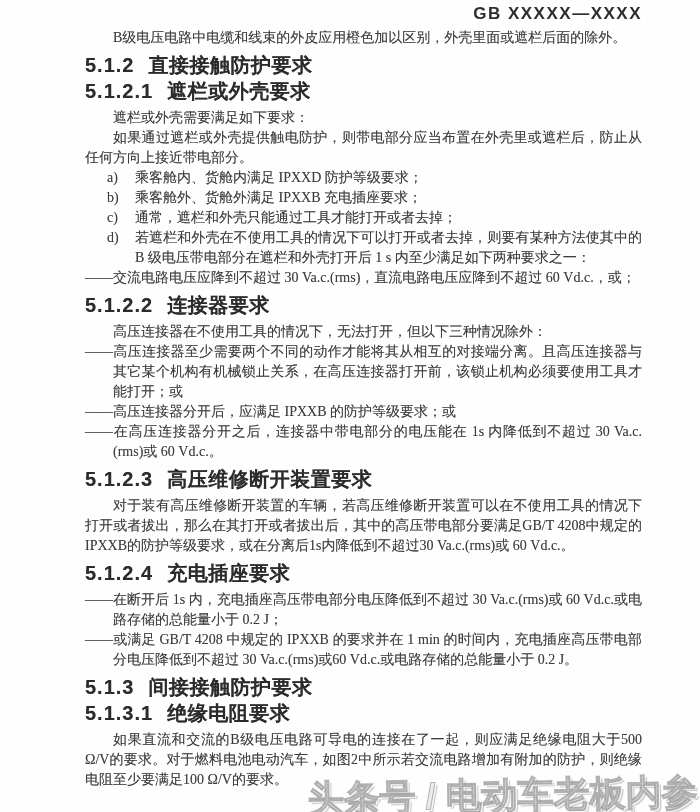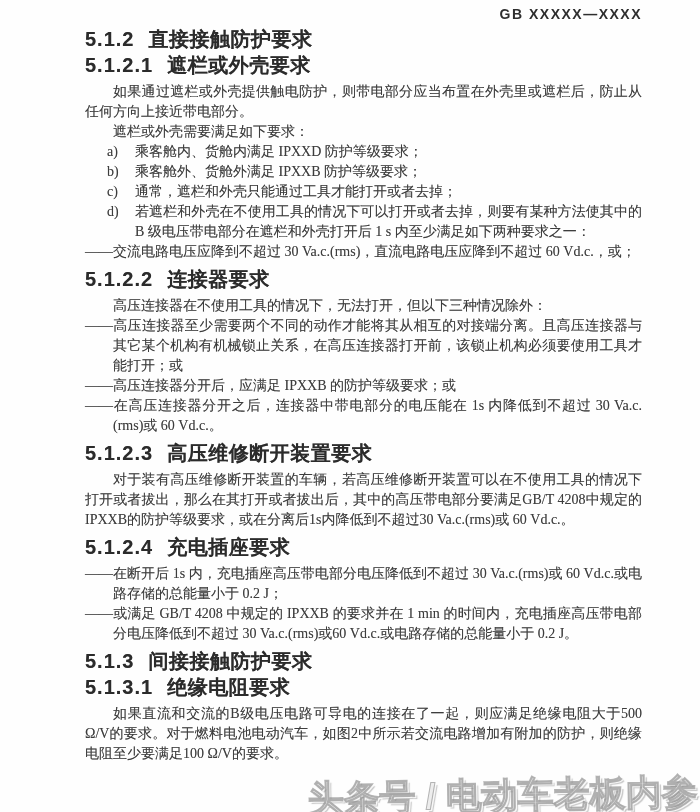--- a/index.html
+++ b/index.html
@@ -5,21 +5,21 @@
   html,body{margin:0;padding:0;background:#e9e9e9;}
   .page{
     width:700px;height:812px;margin:0 auto;position:relative;
     background:#fefefe;overflow:hidden;
     font-family:"Liberation Serif","DejaVu Serif",serif;
     color:#3d3d3d;
   }
   .content{padding:6px 58px 0 85px;}
   .doc-number{
     font-family:"Liberation Sans","DejaVu Sans",sans-serif;
-    font-size:14px;line-height:16px;text-align:right;color:#2e2e2e;
+    font-size:17px;line-height:16px;text-align:right;color:#2e2e2e;
     letter-spacing:1.5px;margin-bottom:6px;font-weight:600;
   }
   p{margin:0;font-size:14px;line-height:20px;text-align:justify;
     text-shadow:0 0 .5px rgba(70,70,70,.45);}
   .ind{text-indent:2em;}
   .dash{padding-left:2em;text-indent:-2em;}
   .heading{
     font-family:"Liberation Sans","DejaVu Sans",sans-serif;
     font-weight:700;font-size:20px;line-height:18px;color:#2b2b2b;
     margin:8px 0;letter-spacing:.5px;
@@ -44,39 +44,40 @@
   }
 </style>
 </head>
 <body>
 
 <div class="page">
   <div class="content">
 
     <div class="doc-number">GB XXXXX—XXXX</div>
 
+    <p class="ind">B级电压电路中电缆和线束的外皮应用橙色加以区别，外壳里面或遮栏后面的除外。</p>
 
     <div class="heading">
       <span class="num">5.1.2</span><span>直接接触防护要求</span>
     </div>
 
     <div class="heading">
       <span class="num">5.1.2.1</span><span>遮栏或外壳要求</span>
     </div>
 
+    <p class="ind">遮栏或外壳需要满足如下要求：</p>
     <p class="ind">如果通过遮栏或外壳提供触电防护，则带电部分应当布置在外壳里或遮栏后，防止从任何方向上接近带电部分。</p>
-    <p class="ind">遮栏或外壳需要满足如下要求：</p>
 
     <div class="list-item">
       <span class="lab">a)</span>
       <span class="txt">乘客舱内、货舱内满足 IPXXD 防护等级要求；</span>
     </div>
     <div class="list-item">
       <span class="lab">b)</span>
-      <span class="txt">乘客舱外、货舱外满足 IPXXB 防护等级要求；</span>
+      <span class="txt">乘客舱外、货舱外满足 IPXXB 充电插座要求；</span>
     </div>
     <div class="list-item">
       <span class="lab">c)</span>
       <span class="txt">通常，遮栏和外壳只能通过工具才能打开或者去掉；</span>
     </div>
     <div class="list-item">
       <span class="lab">d)</span>
       <span class="txt">若遮栏和外壳在不使用工具的情况下可以打开或者去掉，则要有某种方法使其中的 B 级电压带电部分在遮栏和外壳打开后 1 s 内至少满足如下两种要求之一：</span>
     </div>
 

